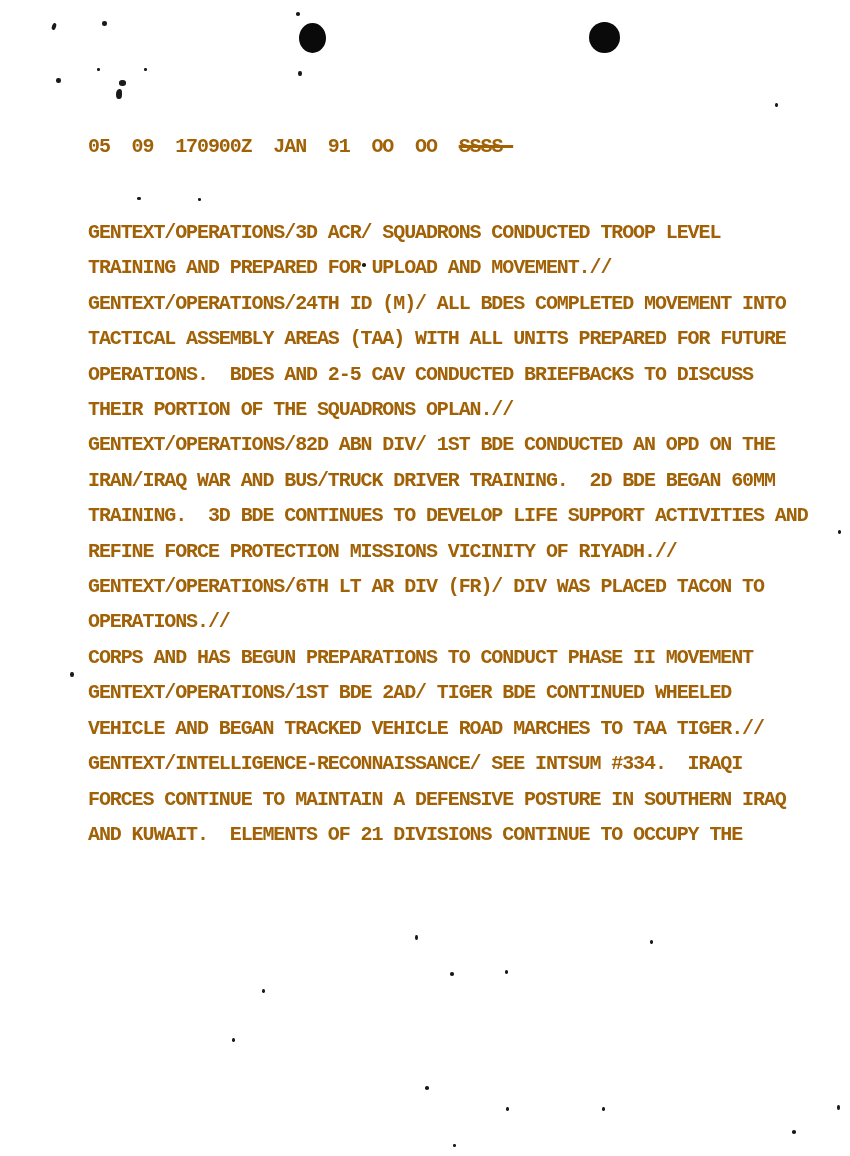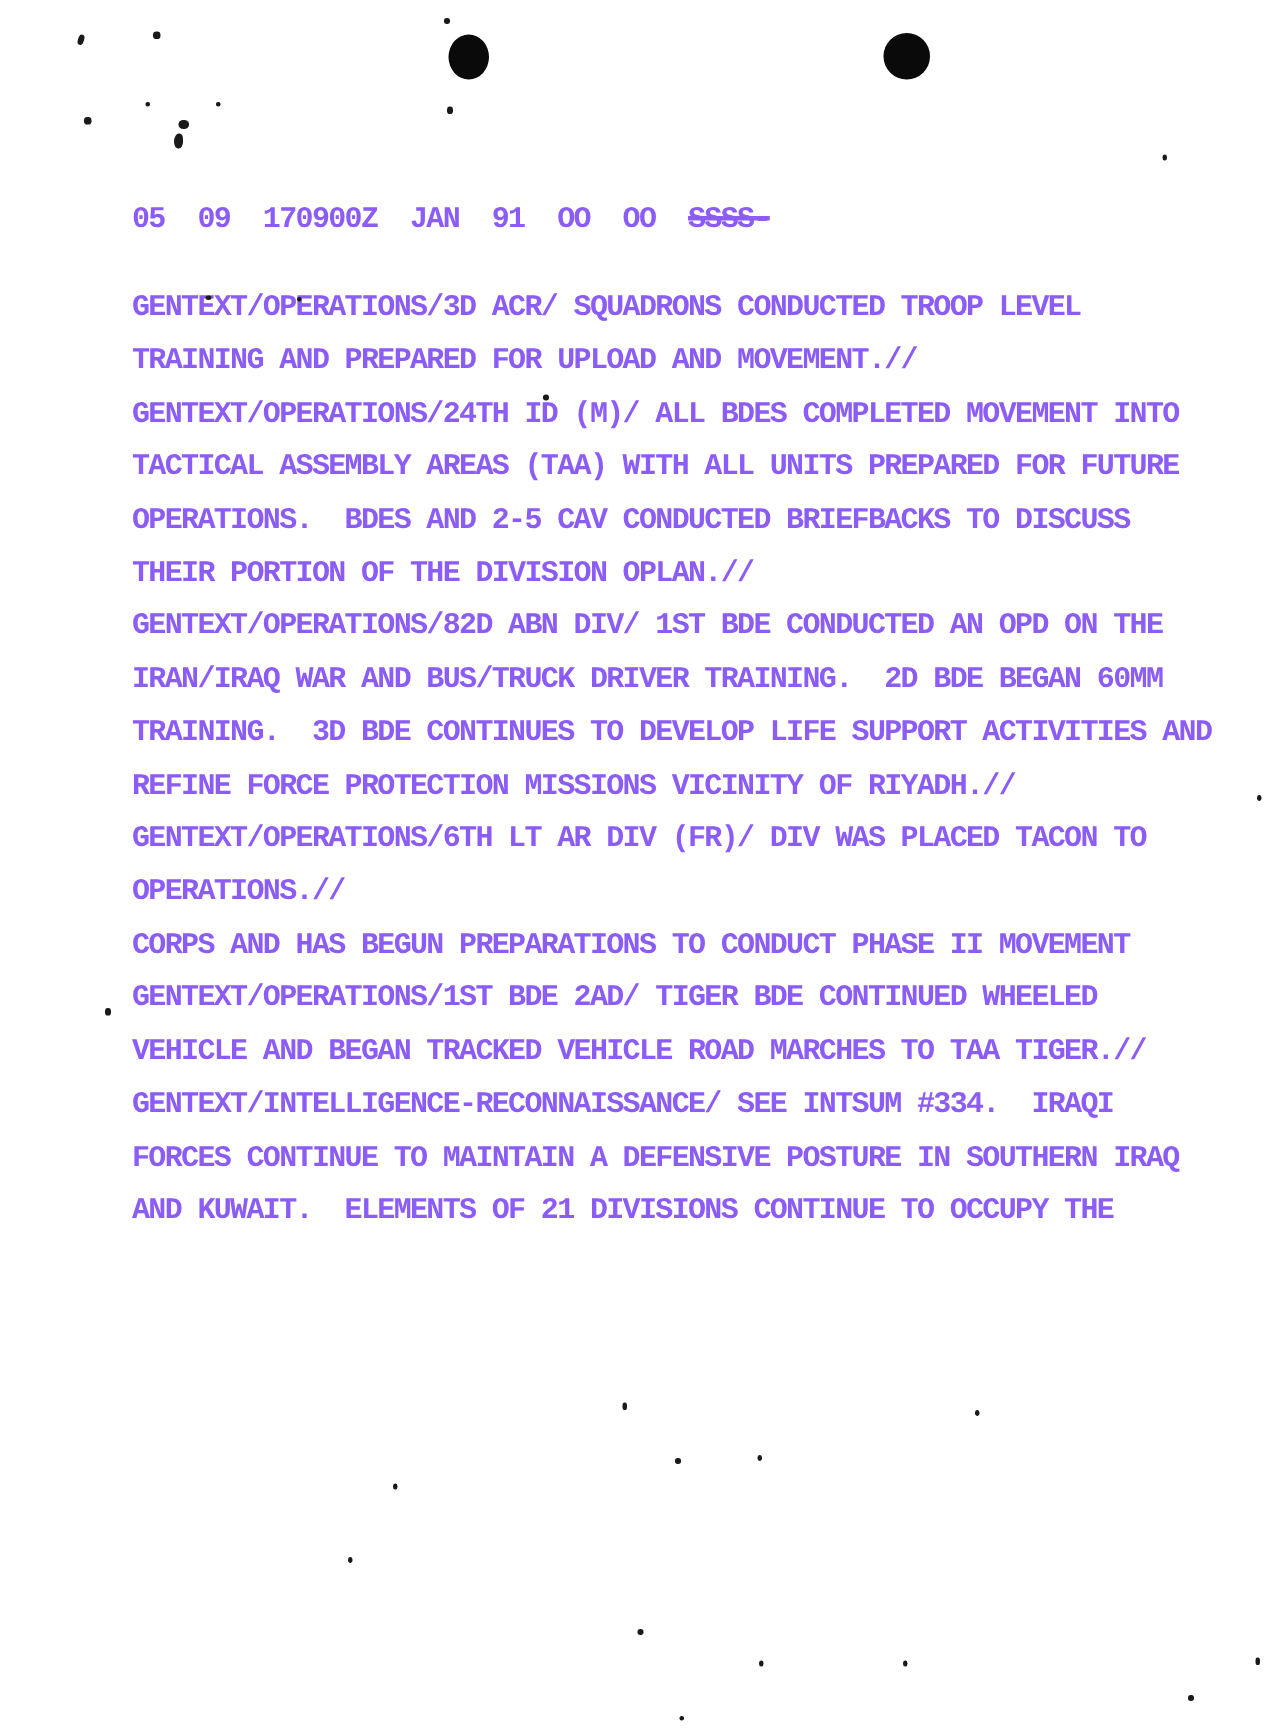--- a/index.html
+++ b/index.html
@@ -8,21 +8,21 @@
     background: #e8e8e8;
   }
   .page {
     position: relative;
     width: 850px;
     height: 1156px;
     background: #ffffff;
     overflow: hidden;
     font-family: "Liberation Mono", "DejaVu Sans Mono", monospace;
     font-weight: 700;
-    color: #8b5cf6;
+    color: #a16207;
   }
   .punch-dot {
     position: absolute;
     background: #0a0a0a;
     border-radius: 50%;
   }
   .punch-dot.left  { left: 299px; top: 23px; width: 27px; height: 30px; }
   .punch-dot.right { left: 589px; top: 22px; width: 31px; height: 31px; }
   .header-line {
     position: absolute;
@@ -33,21 +33,21 @@
     letter-spacing: -1.1px;
     white-space: pre;
   }
   .struck {
     text-decoration: line-through;
     text-decoration-thickness: 3px;
   }
   .body-text {
     position: absolute;
     left: 88px;
-    top: 188px;
+    top: 215px;
     width: 760px;
   }
   .doc-line {
     font-size: 20px;
     line-height: 35.4px;
     letter-spacing: -1.1px;
     white-space: pre;
   }
   .speck {
     position: absolute;
@@ -65,21 +65,21 @@
 
   <div class="header-line"><span>05  09  170900Z  JAN  91  OO  OO  </span><span class="struck">SSSS-</span></div>
 
   <div class="body-text">
 
   <div class="doc-line">GENTEXT/OPERATIONS/3D ACR/ SQUADRONS CONDUCTED TROOP LEVEL</div>
       <div class="doc-line">TRAINING AND PREPARED FOR UPLOAD AND MOVEMENT.//</div>
       <div class="doc-line">GENTEXT/OPERATIONS/24TH ID (M)/ ALL BDES COMPLETED MOVEMENT INTO</div>
       <div class="doc-line">TACTICAL ASSEMBLY AREAS (TAA) WITH ALL UNITS PREPARED FOR FUTURE</div>
       <div class="doc-line">OPERATIONS.  BDES AND 2-5 CAV CONDUCTED BRIEFBACKS TO DISCUSS</div>
-      <div class="doc-line">THEIR PORTION OF THE DIVISION OPLAN.//</div>
+      <div class="doc-line">THEIR PORTION OF THE SQUADRONS OPLAN.//</div>
       <div class="doc-line">GENTEXT/OPERATIONS/82D ABN DIV/ 1ST BDE CONDUCTED AN OPD ON THE</div>
       <div class="doc-line">IRAN/IRAQ WAR AND BUS/TRUCK DRIVER TRAINING.  2D BDE BEGAN 60MM</div>
       <div class="doc-line">TRAINING.  3D BDE CONTINUES TO DEVELOP LIFE SUPPORT ACTIVITIES AND</div>
       <div class="doc-line">REFINE FORCE PROTECTION MISSIONS VICINITY OF RIYADH.//</div>
       <div class="doc-line">GENTEXT/OPERATIONS/6TH LT AR DIV (FR)/ DIV WAS PLACED TACON TO</div>
       <div class="doc-line">OPERATIONS.//</div>
       <div class="doc-line">CORPS AND HAS BEGUN PREPARATIONS TO CONDUCT PHASE II MOVEMENT</div>
       <div class="doc-line">GENTEXT/OPERATIONS/1ST BDE 2AD/ TIGER BDE CONTINUED WHEELED</div>
       <div class="doc-line">VEHICLE AND BEGAN TRACKED VEHICLE ROAD MARCHES TO TAA TIGER.//</div>
       <div class="doc-line">GENTEXT/INTELLIGENCE-RECONNAISSANCE/ SEE INTSUM #334.  IRAQI</div>

